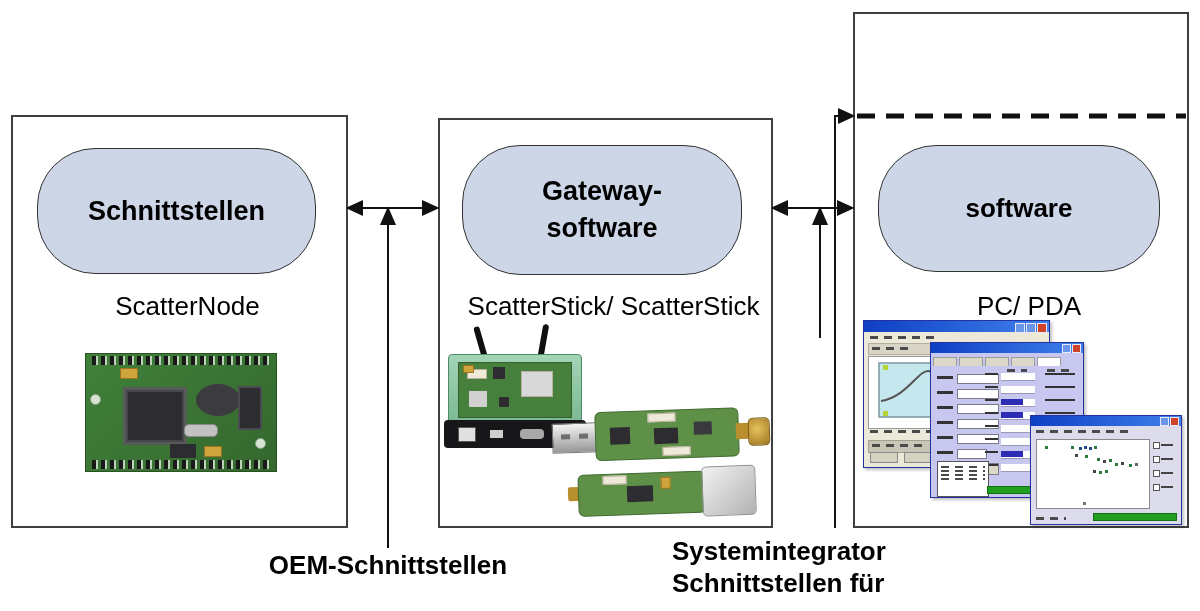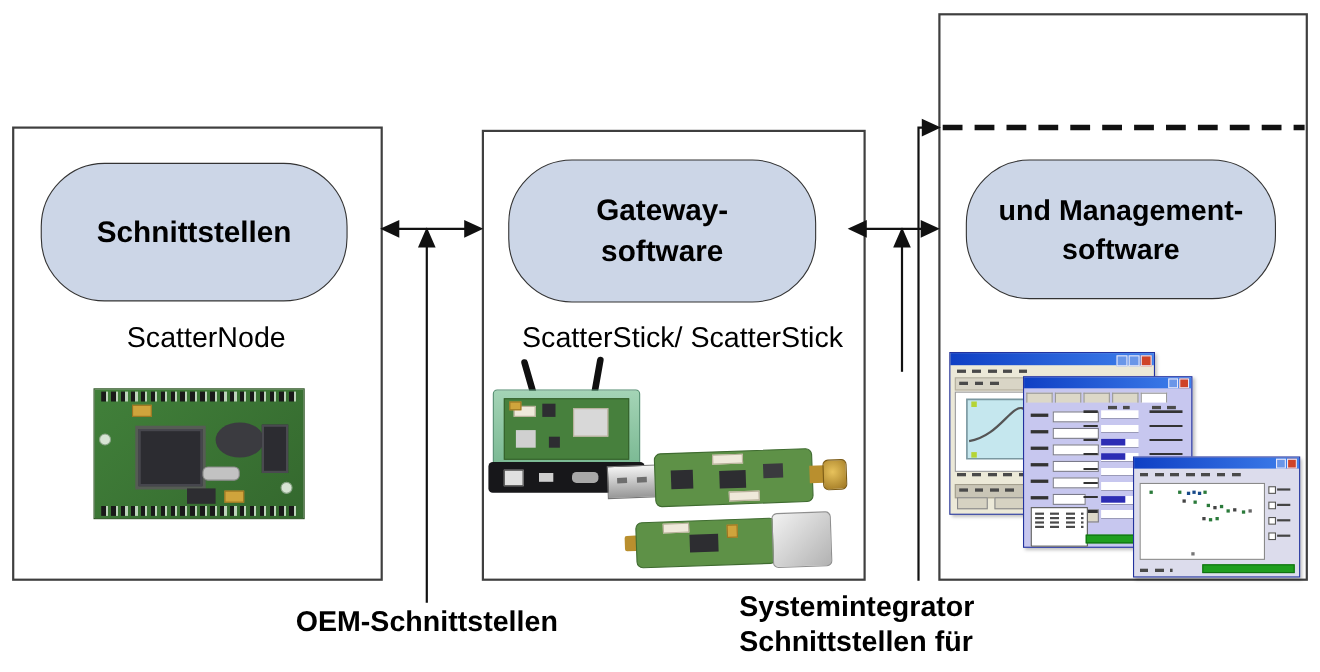--- a/index.html
+++ b/index.html
@@ -1,21 +1,21 @@
 <!DOCTYPE html>
 <html><head>
 <meta charset="utf-8">
 <style>
   html,body{margin:0;padding:0;background:#ffffff;}
   .canvas{position:relative;width:1200px;height:611px;background:#ffffff;overflow:hidden;
           font-family:"Liberation Sans",sans-serif;color:#000;}
   
   .box{position:absolute;border:2px solid #3f3f3f;background:#ffffff;}
   .box-system{left:11px;top:115px;width:333px;height:409px;}
-  .box-gateway{left:438px;top:118px;width:331px;height:406px;padding-left:14px;}
+  .box-gateway{left:438px;top:118px;width:331px;height:406px;}
   .box-integration{left:853px;top:12px;width:332px;height:512px;}
   
   .pill{position:absolute;background:#ccd6e7;border:1.5px solid #333;border-radius:58px;
         display:flex;flex-direction:column;align-items:center;justify-content:center;
         font-weight:bold;font-size:27px;line-height:37px;text-align:center;}
   .pill-system{left:24px;top:31px;width:277px;height:124px;}
   .pill-gateway{left:22px;top:25px;width:278px;height:128px;}
   .pill-integration{left:23px;top:131px;width:280px;height:125px;font-size:26px;line-height:35px;}
   
   .caption{position:absolute;left:16px;right:0;text-align:center;font-size:26px;}
@@ -175,23 +175,23 @@
         <div class="white-conn" style="left:24px;top:1px;width:22px;height:7px;"></div>
         <div class="mini-chip" style="left:48px;top:12px;width:26px;height:16px;"></div>
         <div class="part-yellow" style="left:82px;top:4px;width:8px;height:10px;"></div>
       </div>
       <div class="shield"></div>
     </div>
   </div>
 
   <div class="box box-integration">
     <div class="pill pill-integration">
-      <span>und Management-</span>
       <span>software</span>
     </div>
+    <div class="caption caption-integration">PC/ PDA</div>
 
     <div class="appwin" style="left:8px;top:306px;width:185px;height:146px;">
       <div class="titlebar">
         <div class="winbtns">
           <div class="winbtn"></div>
           <div class="winbtn"></div>
           <div class="winbtn close"></div>
         </div>
       </div>
       <div class="dash" style="margin:15px 0 0 6px;width:70px;"></div>

